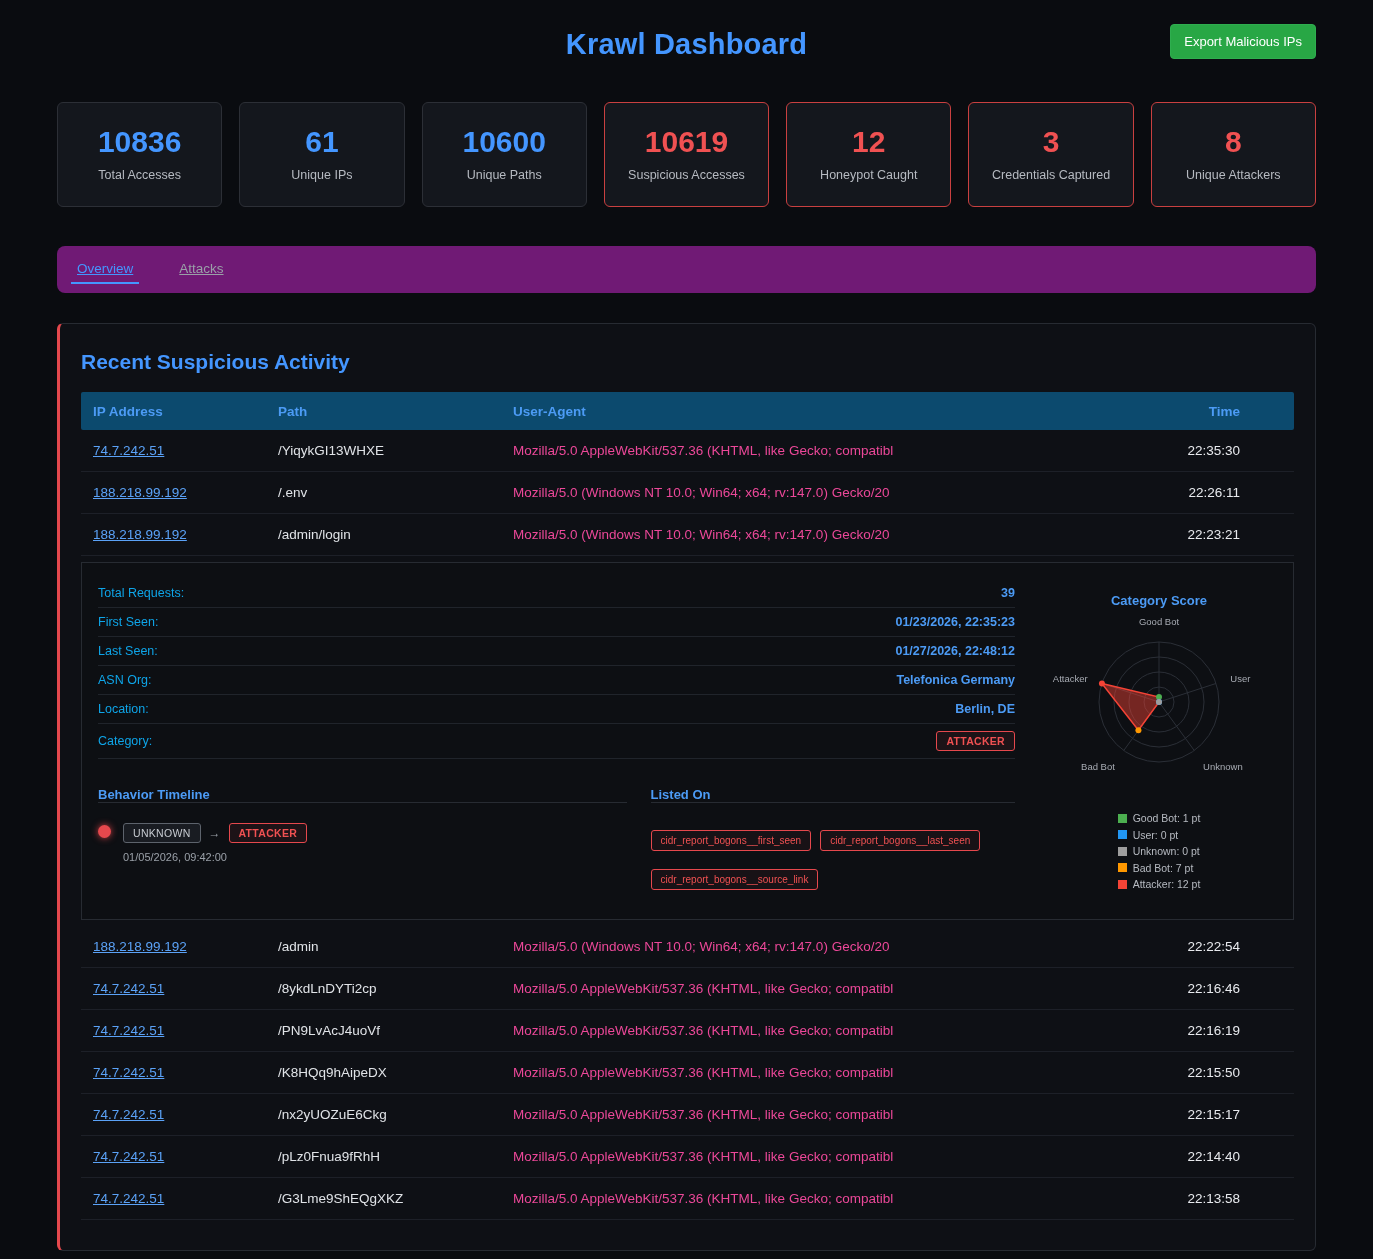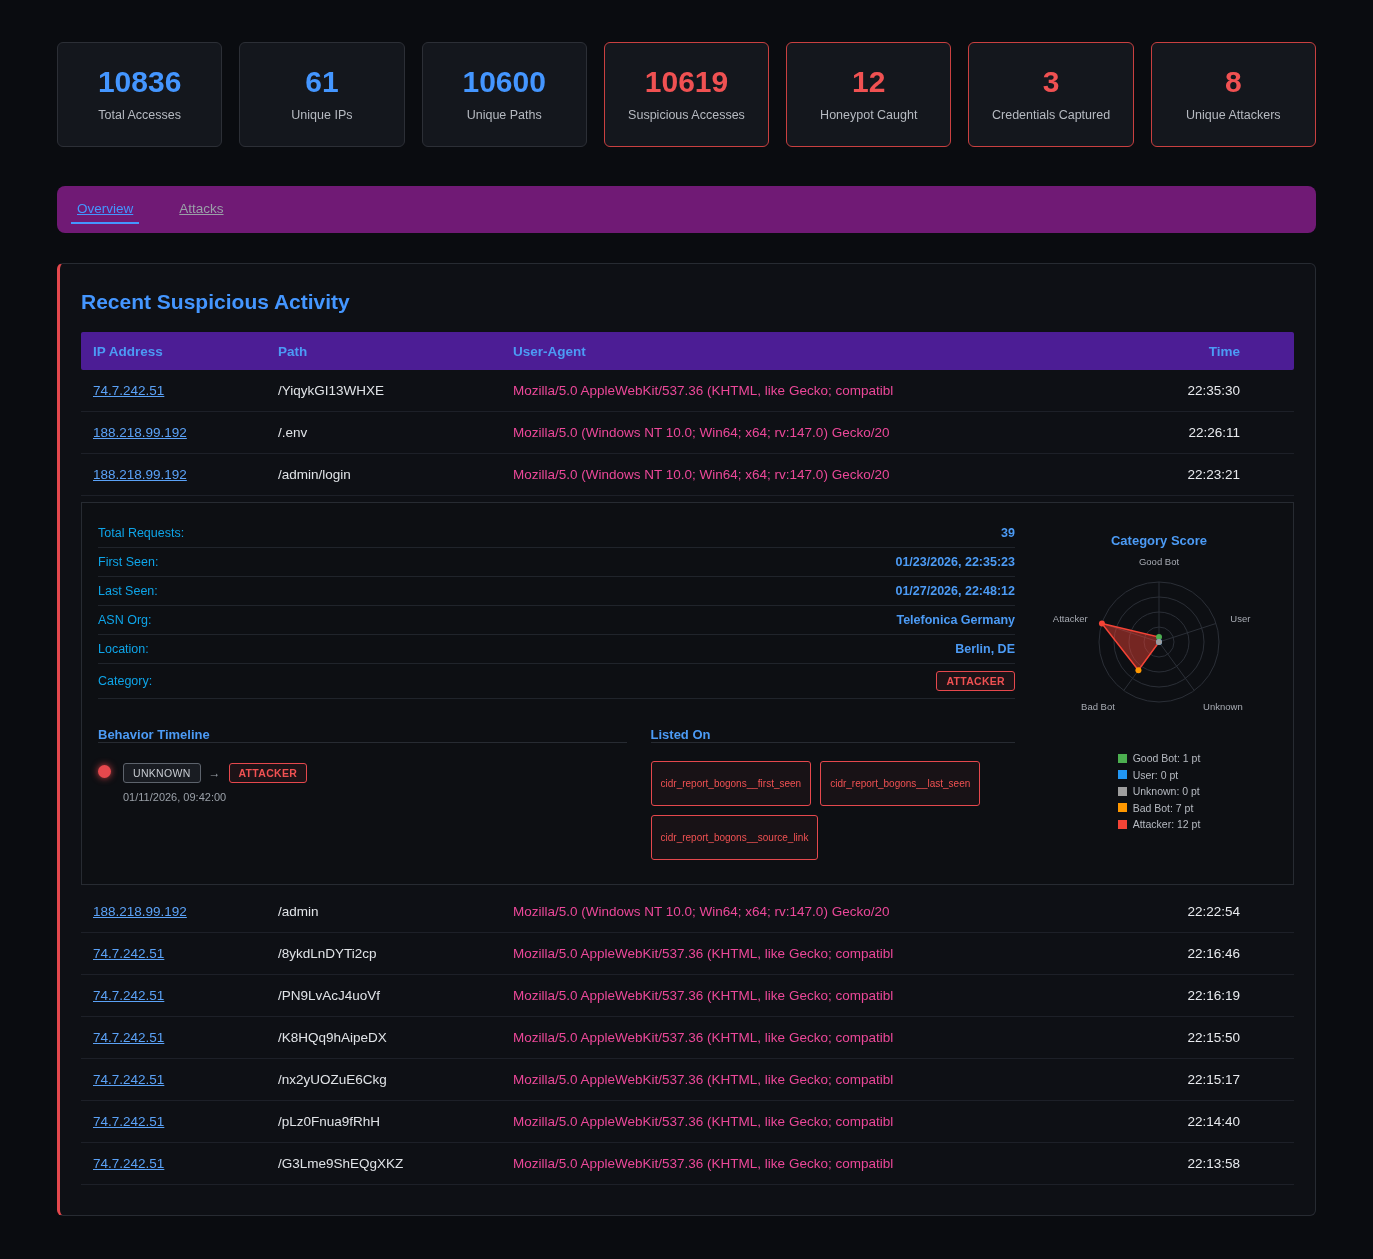--- a/index.html
+++ b/index.html
@@ -33,21 +33,21 @@
   .tabs-bar { margin-top:39px; background:#701a75; border-radius:8px; padding:9px 14px; display:flex; gap:34px; }
   .tab { font-size:13.5px; color:#9aa0a8; text-decoration:underline; padding:6px 6px 8px; cursor:pointer; }
   .tab.active { color:#4496ff; border-bottom:2px solid #4496ff; padding-bottom:6px; }
 
   
   .main-panel { margin-top:30px; background:#0e1015; border:1px solid #272b32; border-left:3px solid #e5484d; border-radius:6px; padding:26px 21px 30px; }
   .panel-title { color:#4496ff; font-size:21px; font-weight:bold; margin-bottom:18px; }
 
   
   .thead, .trow { display:grid; grid-template-columns:185px 235px 1fr 160px; align-items:center; padding:0 12px; }
-  .thead { background:#4c1d95; color:#4c9bf5; font-weight:bold; font-size:13.5px; min-height:38px; border-radius:2px; }
+  .thead { background:#0c4a6e; color:#4c9bf5; font-weight:bold; font-size:13.5px; min-height:38px; border-radius:2px; }
   .trow { min-height:42px; border-bottom:1px solid #1d2028; font-size:13.5px; cursor:pointer; }
   .ip-link { color:#5ba2f7; text-decoration:underline; cursor:pointer; }
   .c-path { color:#e0e3e7; }
   .c-ua { color:#ec4899; }
   .c-time { text-align:right; color:#e8eaee; padding-right:42px; }
   .thead .c-time { color:#4c9bf5; }
 
   
   .detail { display:flex; gap:26px; border:1px solid #272b32; background:#0d0f13; margin:6px 0; padding:16px 16px 24px; }
   .detail-left { flex:1; }
@@ -61,34 +61,38 @@
   .detail-subcols { display:flex; margin-top:28px; gap:24px; }
   .behavior { flex:1.45; }
   .listed { flex:1; }
   .subhead { color:#4c9bf5; font-size:13px; font-weight:bold; border-bottom:1px solid #272b32; }
   .timeline-item { display:flex; margin-top:20px; gap:12px; }
   .timeline-dot { width:13px; height:13px; border-radius:50%; background:#e5484d; box-shadow:0 0 7px rgba(229,72,77,.9); flex:none; margin-top:2px; }
   .timeline-badges { display:flex; align-items:center; gap:8px; }
   .arrow { color:#9aa0a8; font-size:12px; }
   .timeline-date { font-size:11px; color:#9aa0a8; margin-top:8px; }
   .listed-badges { display:flex; flex-wrap:wrap; gap:9px; margin-top:18px; }
-  .listed-badge { font-size:10px; color:#f05152; border:1px solid #e5484d; background:rgba(229,72,77,.05); padding:16px 9px; border-radius:3px; cursor:pointer; }
+  .listed-badge { font-size:10px; color:#f05152; border:1px solid #e5484d; background:rgba(229,72,77,.05); padding:4px 9px; border-radius:3px; cursor:pointer;margin-top:9px; }
 
   
   .detail-right { width:236px; flex:none; text-align:center; padding-top:6px; }
   .chart-title { color:#4c9bf5; font-size:13px; font-weight:bold; margin:8px 0 0; }
   .legend { width:fit-content; margin:8px auto 0; text-align:left; }
   .legend-item { display:flex; align-items:center; gap:6px; font-size:10.5px; color:#b6bac1; margin-bottom:4.5px; }
   .legend-swatch { width:9px; height:9px; flex:none; }
 </style>
 </head>
 <body>
 
 <div class="page">
 
+  <div class="header">
+    <div class="page-title">Krawl Dashboard</div>
+    <button class="export-btn">Export Malicious IPs</button>
+  </div>
 
   <div class="stats-row">
       <div class="stat-card">
        <div class="stat-value">10836</div>
        <div class="stat-label">Total Accesses</div>
      </div>
       <div class="stat-card">
        <div class="stat-value">61</div>
        <div class="stat-label">Unique IPs</div>
      </div>
@@ -182,21 +186,21 @@
           <div class="behavior">
             <div class="subhead">Behavior Timeline</div>
             <div class="timeline-item">
               <span class="timeline-dot"></span>
               <div>
                 <div class="timeline-badges">
                   <span class="badge badge-gray">UNKNOWN</span>
                   <span class="arrow">→</span>
                   <span class="badge badge-red">ATTACKER</span>
                 </div>
-                <div class="timeline-date">01/11/2026, 09:42:00</div>
+                <div class="timeline-date">01/05/2026, 09:42:00</div>
               </div>
             </div>
           </div>
           <div class="listed">
             <div class="subhead">Listed On</div>
             <div class="listed-badges">
                 <span class="listed-badge">cidr_report_bogons__first_seen</span>
                 <span class="listed-badge">cidr_report_bogons__last_seen</span>
                 <span class="listed-badge">cidr_report_bogons__source_link</span>
               </div>

